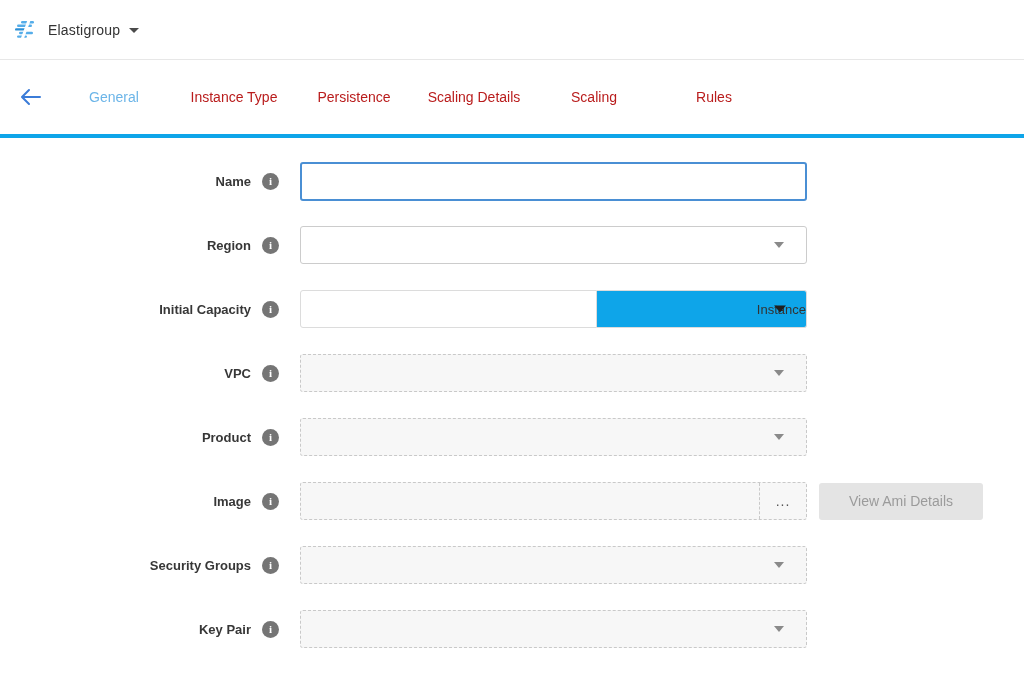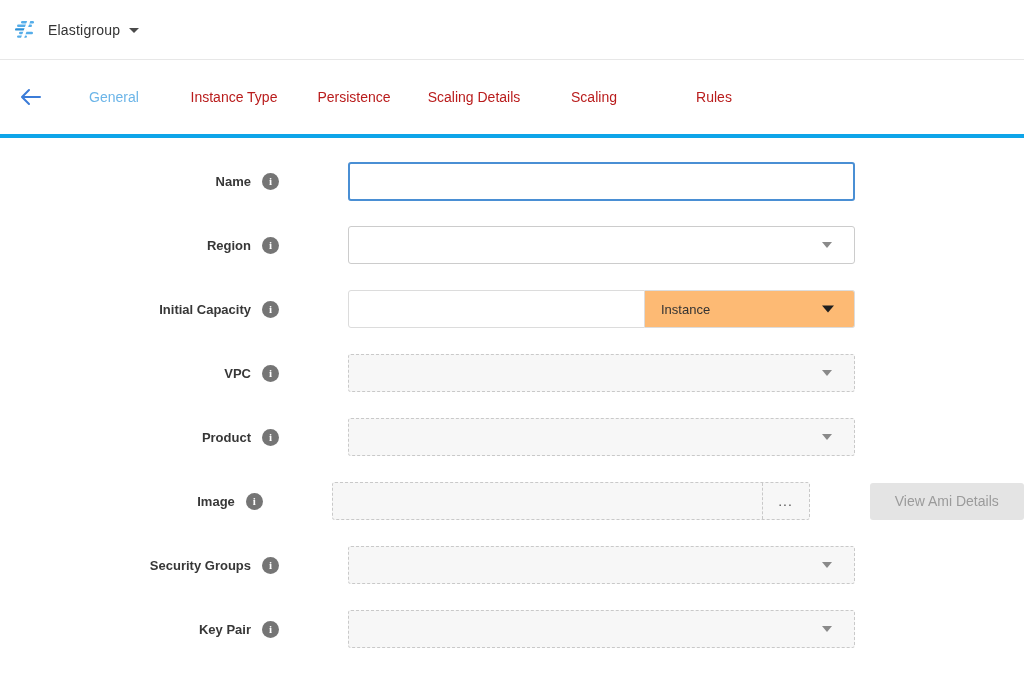--- a/index.html
+++ b/index.html
@@ -21,21 +21,21 @@
             border-bottom:4px solid #0ea5e9; background:#fff; position:relative; }
   .back-arrow { position:absolute; left:20px; top:50%; transform:translateY(-50%);
                 cursor:pointer; line-height:0; }
   .tabs { display:flex; margin-left:54px; }
   .tab { width:120px; text-align:center; font-size:14px; color:#b91c1c;
          cursor:pointer; white-space:nowrap; }
   .tab.active { color:#6cb5e8; }
 
   
   .form { padding-top:25px; }
-  .row { display:flex; align-items:center; margin-bottom:28px; height:36px;gap:48px; }
+  .row { display:flex; align-items:center; margin-bottom:28px; height:36px; }
   .label-cell { width:300px; display:flex; justify-content:flex-end; align-items:center;
                 padding-right:21px; }
   .field-label { font-size:13px; font-weight:bold; color:#373737; white-space:nowrap; }
   .info-icon { width:17px; height:17px; margin-left:11px; flex:0 0 17px;
                border-radius:50%; background:#757575; color:#fff;
                font-size:11px; font-weight:bold; font-family:"Liberation Serif", serif;
                display:flex; align-items:center; justify-content:center; cursor:pointer; }
 
   .control { position:relative; width:507px; height:38px; border-radius:3px; }
 
@@ -48,23 +48,23 @@
   .caret { position:absolute; right:22px; top:50%; transform:translateY(-50%);
            width:0; height:0; border-left:5px solid transparent;
            border-right:5px solid transparent; border-top:6px solid #8a8a8a; }
   .caret.dark { border-left-width:6px; border-right-width:6px;
                 border-top:7px solid #1f1f1f; right:20px; }
 
   .capacity-wrap { display:flex; width:507px; height:38px; }
   .capacity-input { width:297px; height:38px; border:1px solid #dcdcdc;
                     border-radius:3px 0 0 3px; font-size:14px; padding:0 10px;
                     outline:none; color:#333; background:#fff; }
-  .unit-select { position:relative; width:210px; height:38px; background:#fdba74;
+  .unit-select { position:relative; width:210px; height:38px; background:#0ea5e9;
                  border:1px solid #dcdcdc; border-left:none; border-radius:0 3px 3px 0;
-                 display:flex; align-items:center; padding-left:16px; cursor:pointer; }
+                 display:flex; align-items:center; padding-left:16px; cursor:pointer;justify-content:flex-end; }
   .unit-label { font-size:13px; color:#333; }
 
   .image-input { border:1px dashed #c9c9c9; background:#f7f7f7; display:flex; }
   .image-value { flex:1; }
   .image-browse { width:47px; border-left:1px dashed #c9c9c9; display:flex;
                   align-items:center; justify-content:center; font-size:14px;
                   letter-spacing:1px; color:#555; cursor:pointer; }
 
   .side-btn { margin-left:12px; width:164px; height:37px; border:none; border-radius:3px;
               background:#e4e4e4; color:#9b9b9b; font-size:14px;

